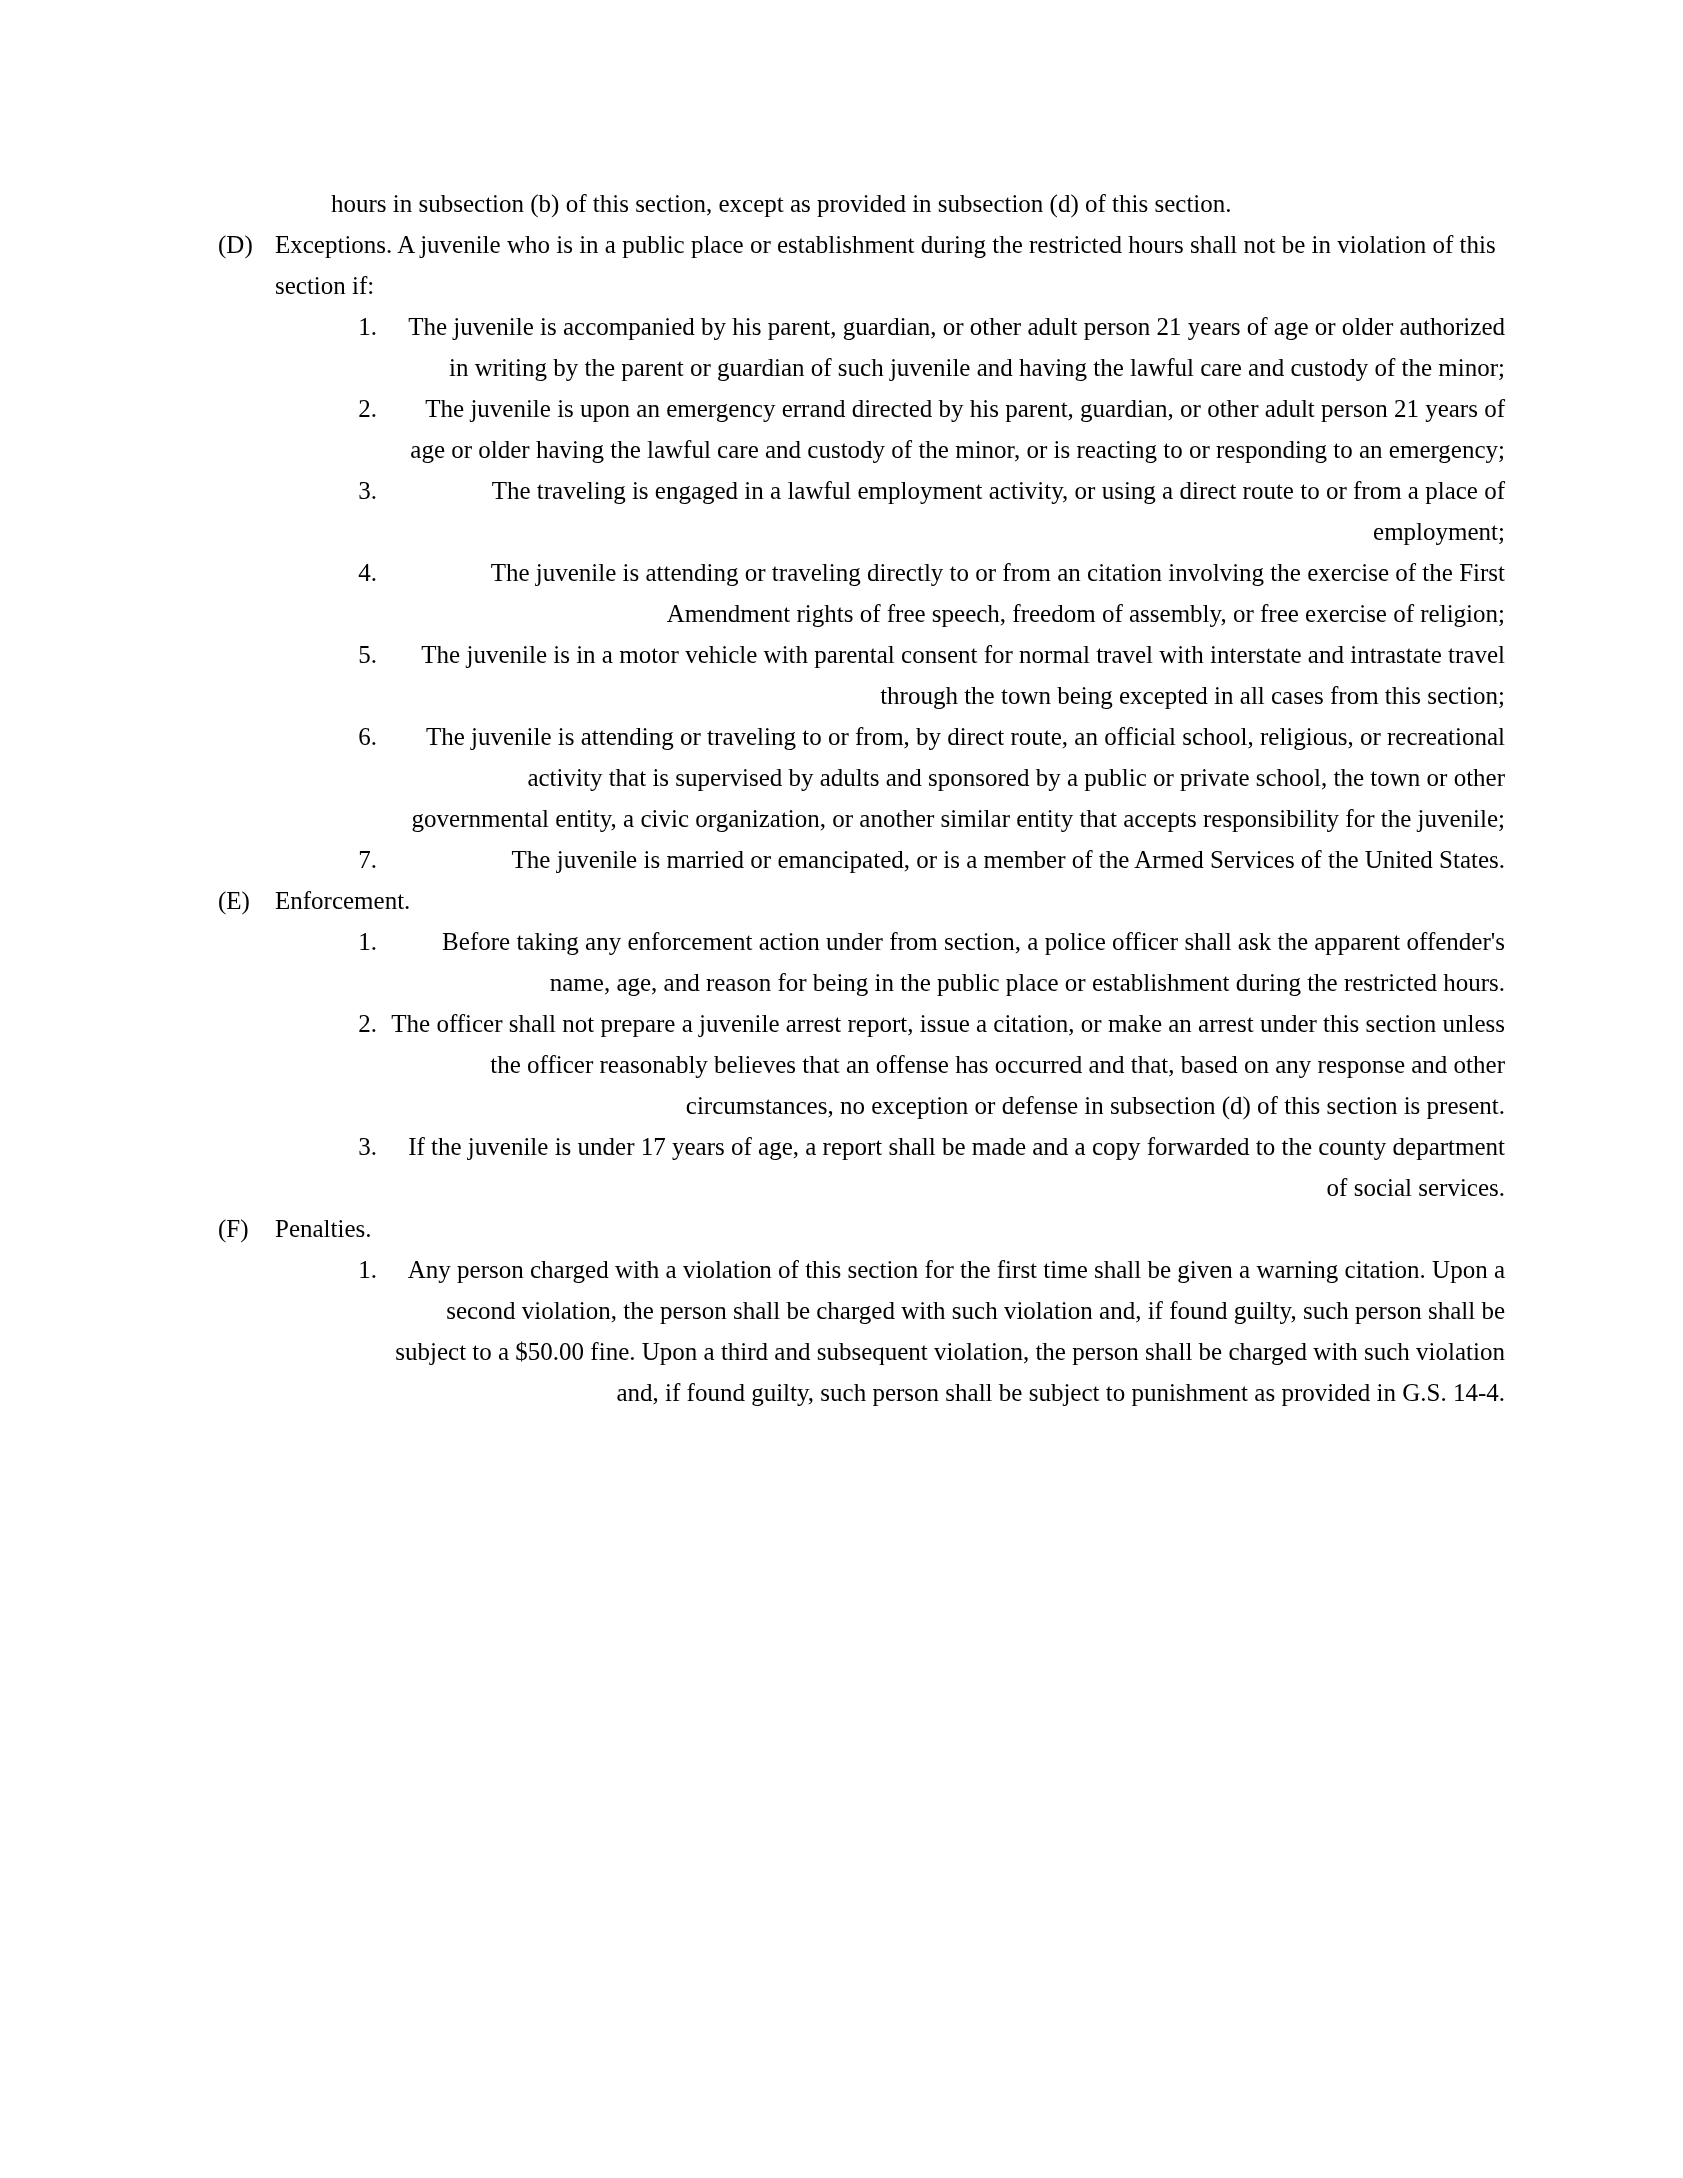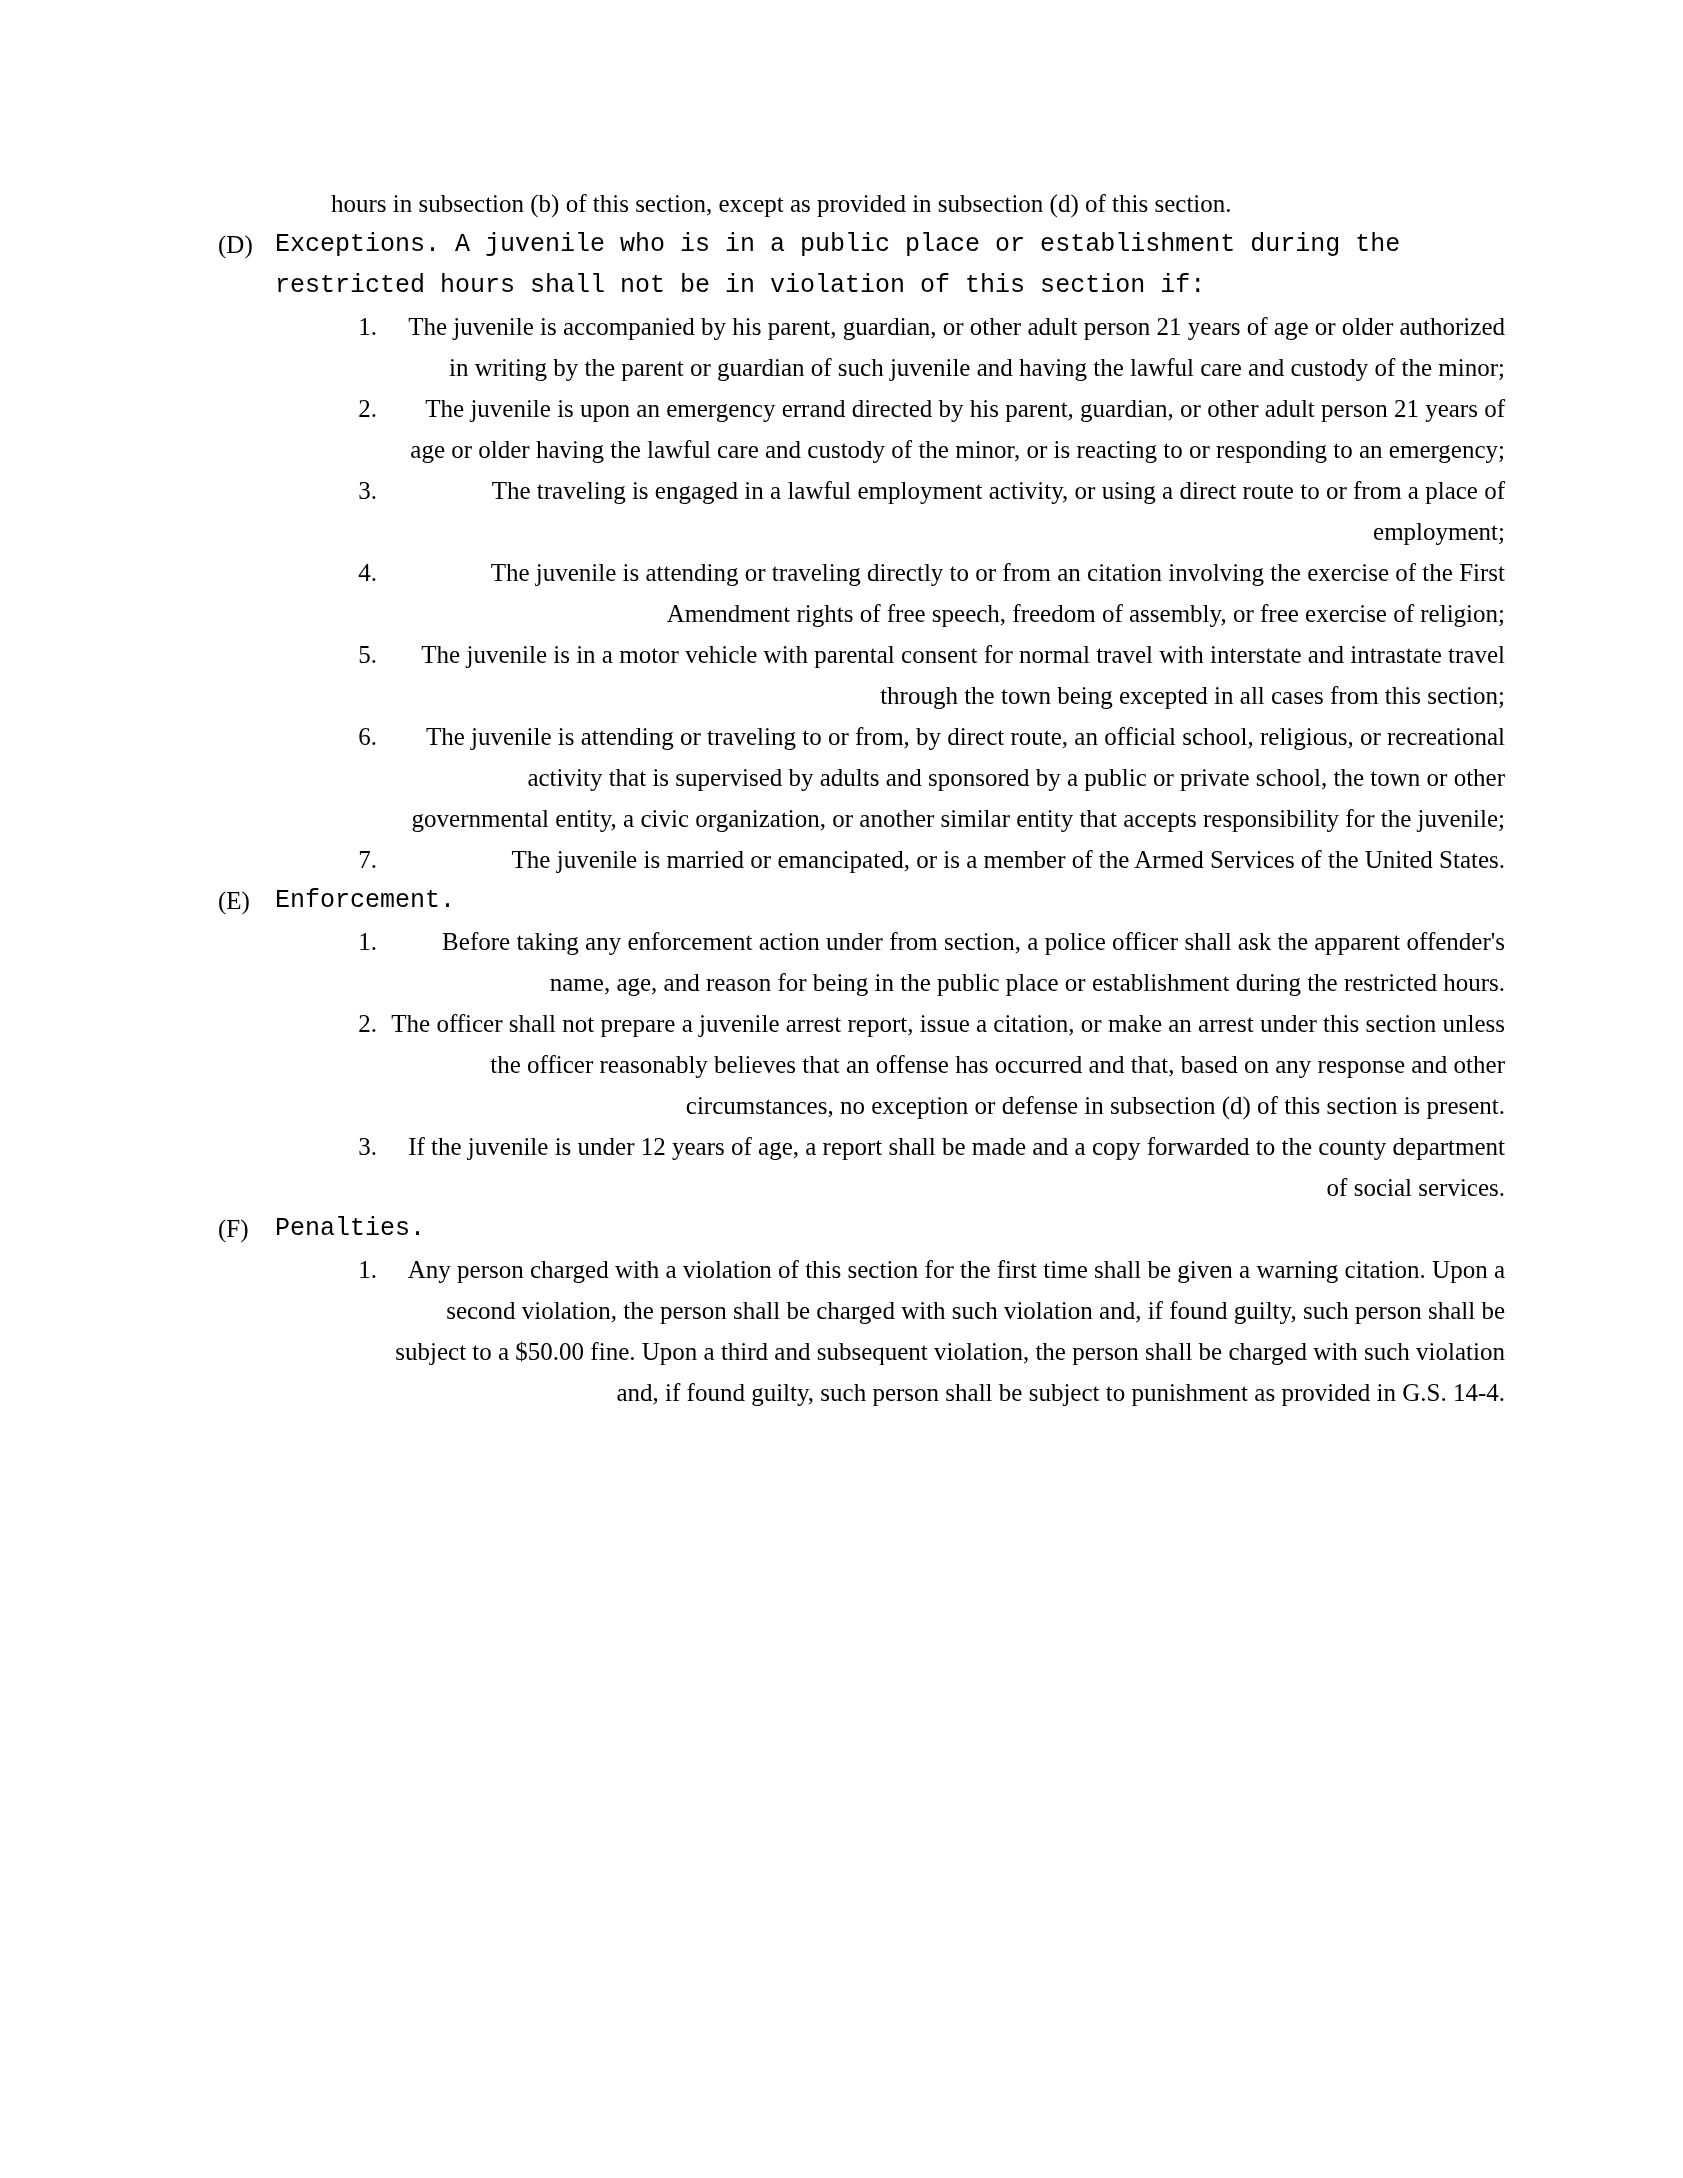--- a/index.html
+++ b/index.html
@@ -42,21 +42,20 @@
   .lettered-item > .marker {
     position: absolute;
     left: 0;
     top: 0;
     width: 55px;
     text-align: left;
     white-space: pre;
   }
   .lettered-item > .body {
     display: block;
-    font-family: Liberation Mono, monospace;
   }
 
   
   .numbered-list {
     margin: 0;
     padding: 0;
     list-style: none;
   }
   .numbered-item {
     position: relative;
@@ -127,21 +126,21 @@
       <li class="numbered-item">
         <span class="marker">1.</span>
         <span class="body">Before taking any enforcement action under from section, a police officer shall ask the apparent offender's name, age, and reason for being in the public place or establishment during the restricted hours.</span>
       </li>
       <li class="numbered-item">
         <span class="marker">2.</span>
         <span class="body">The officer shall not prepare a juvenile arrest report, issue a citation, or make an arrest under this section unless the officer reasonably believes that an offense has occurred and that, based on any response and other circumstances, no exception or defense in subsection (d) of this section is present.</span>
       </li>
       <li class="numbered-item">
         <span class="marker">3.</span>
-        <span class="body">If the juvenile is under 12 years of age, a report shall be made and a copy forwarded to the county department of social services.</span>
+        <span class="body">If the juvenile is under 17 years of age, a report shall be made and a copy forwarded to the county department of social services.</span>
       </li>
     </ol>
 
     <div class="lettered-item">
       <span class="marker">(F)</span>
       <span class="body">Penalties.</span>
     </div>
     <ol class="numbered-list">
       <li class="numbered-item">
         <span class="marker">1.</span>

